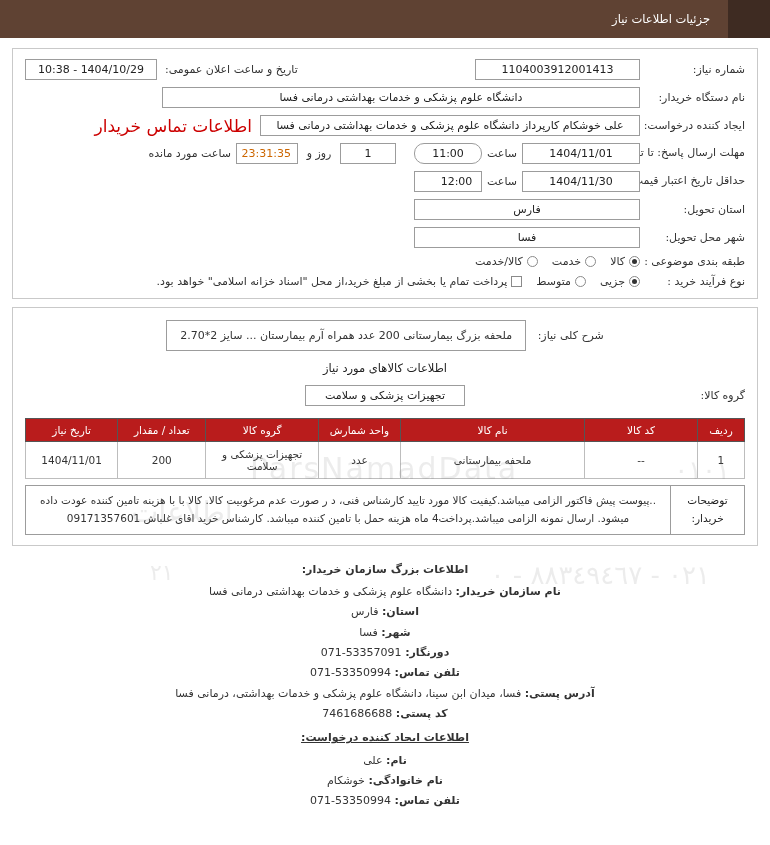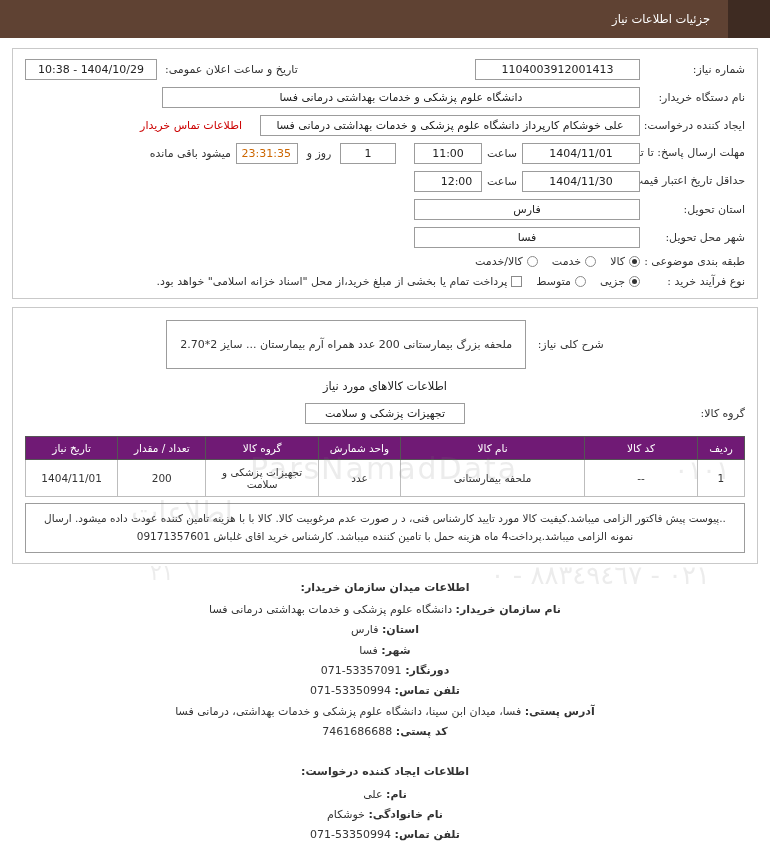--- a/index.html
+++ b/index.html
@@ -70,23 +70,23 @@
     color: #222;
     white-space: nowrap;
     overflow: hidden;
   }
   .box.num { font-family: "DejaVu Sans", sans-serif; }
 
   .spacer { flex: 1; }
 
   .link {
     color: #cc0000;
-    font-size: 11px;
+    font-size: 17px;
     white-space: nowrap;
-    margin-right: 18px;
+    margin-right: 8px;
     cursor: pointer;
   }
 
   
   .radio {
     display: inline-block;
     width: 11px; height: 11px;
     border: 1px solid #8a8a8a;
     border-radius: 50%;
     vertical-align: -2px;
@@ -112,21 +112,21 @@
   .opt span.t { margin-right: 4px; }
 
   
   .desc-line {
     text-align: center;
     margin: 2px 0 10px 0;
   }
   .desc-box {
     display: inline-block;
     border: 1px solid #9c9c9c;
-    padding: 17px 10px;
+    padding: 8px 10px;
     font-size: 11px;
     min-width: 360px;
     text-align: center;
   }
   .section-title {
     text-align: center;
     font-size: 11.5px;
     margin: 6px 0 10px 0;
     color: #222;
   }
@@ -140,21 +140,21 @@
   .group-row .lbl { width: 70px; }
 
   
   table.items {
     width: 100%;
     border-collapse: collapse;
     font-size: 10.5px;
     margin-bottom: 6px;
   }
   table.items th {
-    background: #701a75;
+    background: #b91c1c;
     color: #fff;
     border: 1px solid #555;
     padding: 5px 3px;
     font-weight: normal;
     font-size: 10.5px;
   }
   table.items td {
     border: 1px solid #bdbdbd;
     padding: 6px 4px;
     text-align: center;
@@ -243,26 +243,26 @@
     <div class="row">
       <div class="lbl w1">ایجاد کننده درخواست:</div>
       <div class="box" style="width:380px;">علی خوشکام کارپرداز دانشگاه علوم پزشکی و خدمات بهداشتی درمانی فسا</div>
       <div class="link">اطلاعات تماس خریدار</div>
     </div>
 
     <div class="row">
       <div class="lbl w1" style="line-height:1.35;">مهلت ارسال پاسخ: تا تاریخ:</div>
       <div class="box" style="width:118px;">1404/11/01</div>
       <div class="lbl" style="width:40px;text-align:center;">ساعت</div>
-      <div class="box" style="width:68px;">11:00</div>
+      <div class="box" style="width:68px;border-radius:10px;">11:00</div>
       <div style="width:18px;"></div>
       <div class="box" style="width:56px;">1</div>
       <div class="lbl" style="width:42px;text-align:center;">روز و</div>
       <div class="box" style="width:62px;color:#cc6600;padding-left:44px;">23:31:35</div>
-      <div class="lbl" style="margin-right:5px;">میشود باقی مانده</div>
+      <div class="lbl" style="margin-right:5px;">ساعت مورد مانده</div>
     </div>
 
     <div class="row">
       <div class="lbl w1" style="line-height:1.35;">حداقل تاریخ اعتبار قیمت: تا تاریخ:</div>
       <div class="box" style="width:118px;">1404/11/30</div>
       <div class="lbl" style="width:40px;text-align:center;">ساعت</div>
       <div class="box" style="width:68px;padding-left:23px;">12:00</div>
     </div>
 
     <div class="row">
@@ -337,34 +337,35 @@
           <td>ملحفه بیمارستانی</td>
           <td>عدد</td>
           <td>تجهیزات پزشکی و سلامت</td>
           <td>200</td>
           <td>1404/11/01</td>
         </tr>
       </tbody>
     </table>
 
     <div class="notes">
+      <div class="k">توضیحات خریدار:</div>
       <div class="v">..پیوست پیش فاکتور الزامی میباشد.کیفیت کالا مورد تایید کارشناس فنی، د ر صورت عدم مرغوبیت کالا. کالا با با هزینه تامین کننده عودت داده میشود. ارسال نمونه الزامی میباشد.پرداخت4 ماه هزینه حمل با تامین کننده میباشد. کارشناس خرید اقای غلباش 09171357601</div>
     </div>
 
   </div>
 
   <div class="contact">
-    <div class="head">اطلاعات میدان سازمان خریدار:</div>
+    <div class="head">اطلاعات بزرگ سازمان خریدار:</div>
     <div><b>نام سازمان خریدار:</b> <span>دانشگاه علوم پزشکی و خدمات بهداشتی درمانی فسا</span></div>
     <div><b>استان:</b> <span>فارس</span></div>
     <div><b>شهر:</b> <span>فسا</span></div>
     <div><b>دورنگار:</b> <span>53357091-071</span></div>
     <div><b>تلفن تماس:</b> <span>53350994-071</span></div>
     <div><b>آدرس پستی:</b> <span>فسا، میدان ابن سینا، دانشگاه علوم پزشکی و خدمات بهداشتی، درمانی فسا</span></div>
     <div><b>کد پستی:</b> <span>7461686688</span></div>
 
-    <div class="head" style="margin-top:20px;">اطلاعات ایجاد کننده درخواست:</div>
+    <div class="head" style="margin-top:4px;text-decoration:underline;">اطلاعات ایجاد کننده درخواست:</div>
     <div><b>نام:</b> <span>علی</span></div>
     <div><b>نام خانوادگی:</b> <span>خوشکام</span></div>
     <div><b>تلفن تماس:</b> <span>53350994-071</span></div>
   </div>
 
 </div>
 
 </body></html>

